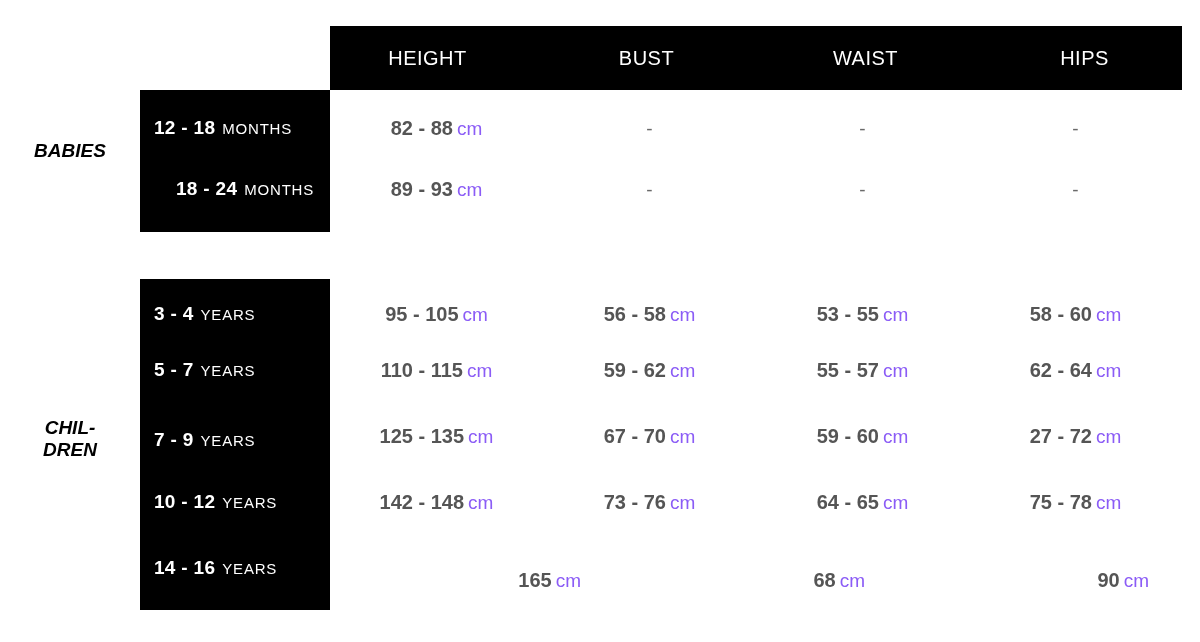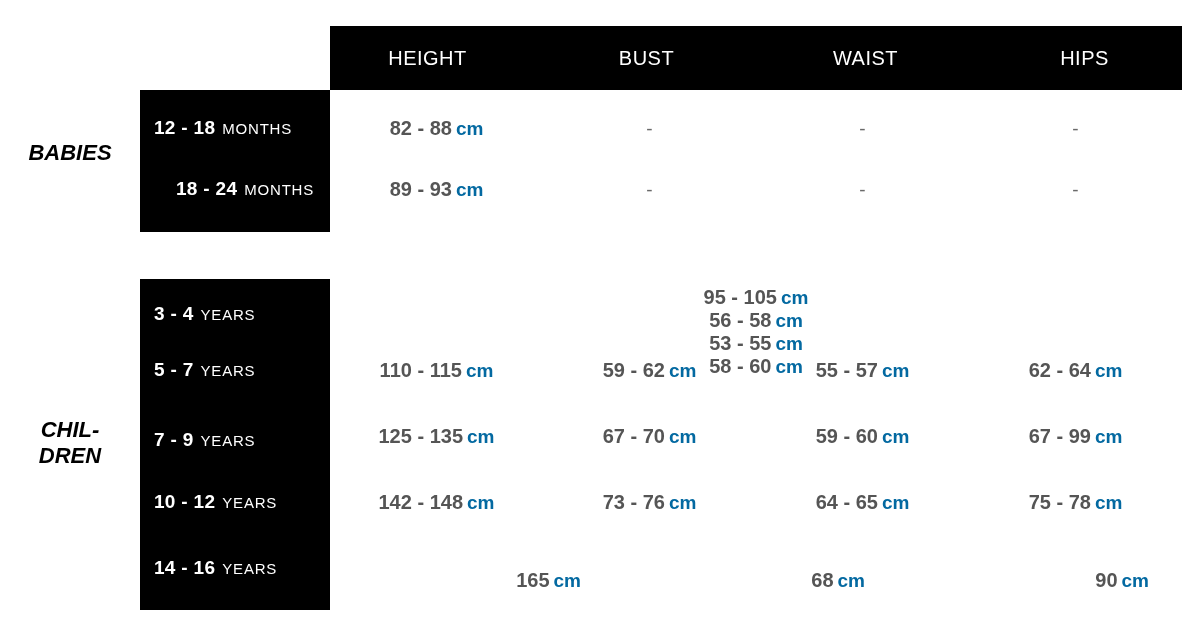--- a/index.html
+++ b/index.html
@@ -23,22 +23,22 @@
     width: 1200px;
     height: 642px;
   }
 
   
   .num {
     font-weight: bold;
     color: #555555;
   }
   .unit {
-    font-weight: bold;
-    color: #0369a1;
+    font-weight: normal;
+    color: #8b5cf6;
   }
   .dash {
     font-weight: normal;
     color: #6a6a6a;
   }
 
   
   .header-bar {
     position: absolute;
     left: 330px;
@@ -60,21 +60,21 @@
   }
 
   
   .group-label {
     position: absolute;
     left: 0;
     width: 140px;
     text-align: center;
     font-style: italic;
     font-weight: bold;
-    font-size: 22px;
+    font-size: 19px;
     color: #000000;
     line-height: 1.18;
   }
   .group-label.babies { top: 140px; }
   .group-label.children { top: 417px; }
 
   
   .age-block {
     position: absolute;
     left: 140px;
@@ -197,21 +197,21 @@
     <div>CHIL-</div>
     <div>DREN</div>
   </div>
 
   <div class="age-block children"></div>
 
   <div class="age-row" style="top:286px;">
     <span class="age-num">3 - 4</span>
     <span class="age-unit">YEARS</span>
   </div>
-  <div class="data-row" style="top:286px;flex-direction:column;">
+  <div class="data-row" style="top:286px;">
     <div class="data-cell">
       <span class="num">95 - 105</span><span class="unit">cm</span>
     </div>
     <div class="data-cell">
       <span class="num">56 - 58</span><span class="unit">cm</span>
     </div>
     <div class="data-cell">
       <span class="num">53 - 55</span><span class="unit">cm</span>
     </div>
     <div class="data-cell">
@@ -246,21 +246,21 @@
     <div class="data-cell">
       <span class="num">125 - 135</span><span class="unit">cm</span>
     </div>
     <div class="data-cell">
       <span class="num">67 - 70</span><span class="unit">cm</span>
     </div>
     <div class="data-cell">
       <span class="num">59 - 60</span><span class="unit">cm</span>
     </div>
     <div class="data-cell">
-      <span class="num">67 - 99</span><span class="unit">cm</span>
+      <span class="num">27 - 72</span><span class="unit">cm</span>
     </div>
   </div>
 
   <div class="age-row" style="top:474px;">
     <span class="age-num">10 - 12</span>
     <span class="age-unit">YEARS</span>
   </div>
   <div class="data-row" style="top:474px;">
     <div class="data-cell">
       <span class="num">142 - 148</span><span class="unit">cm</span>

